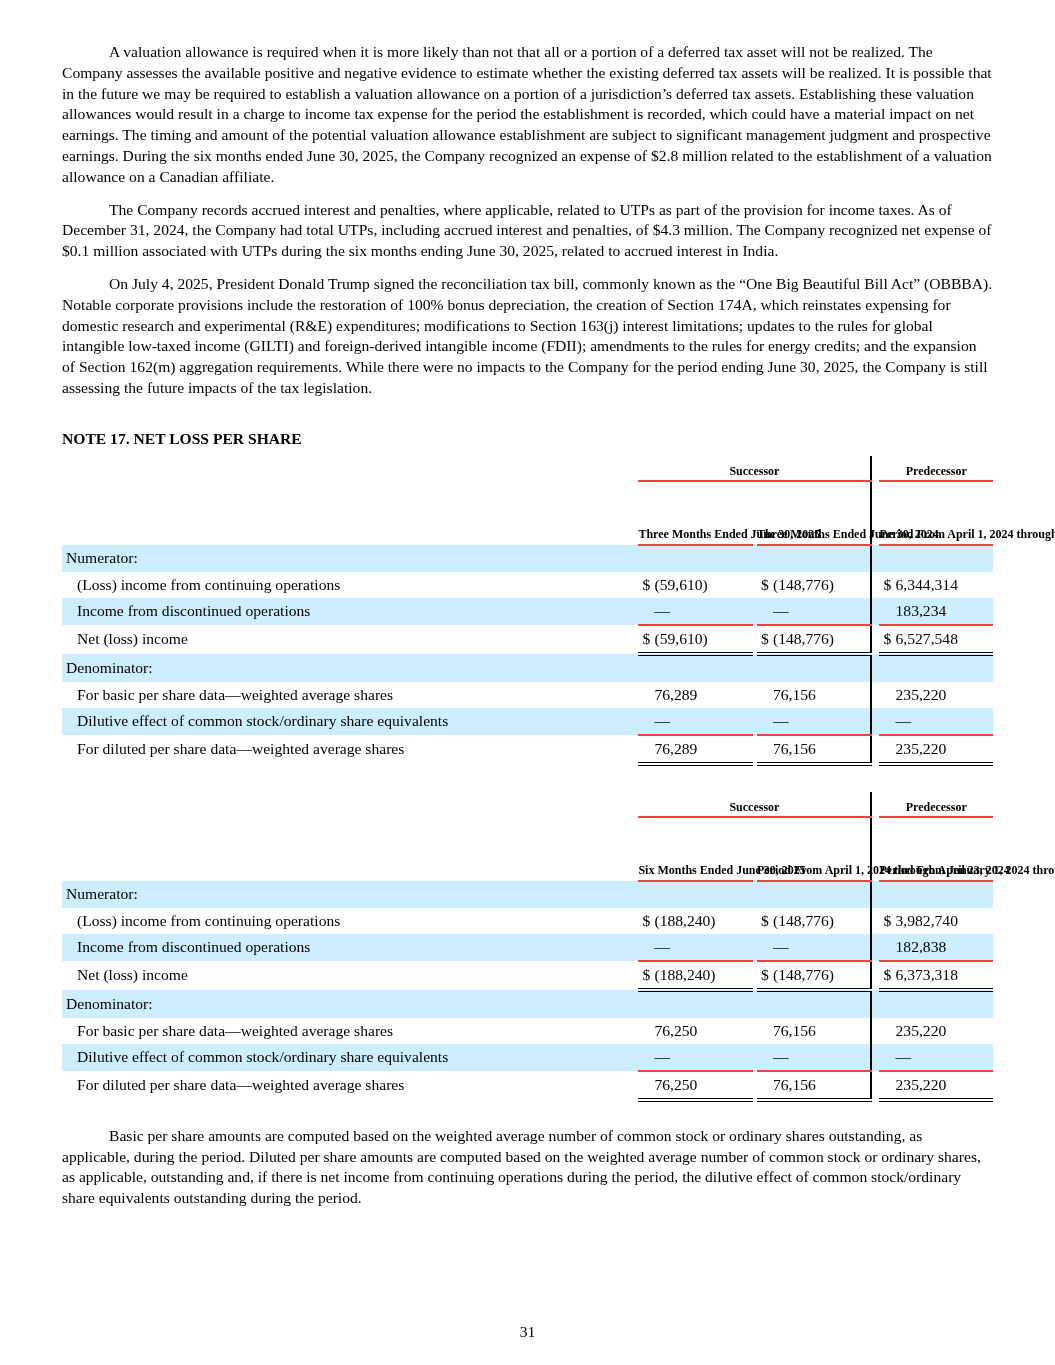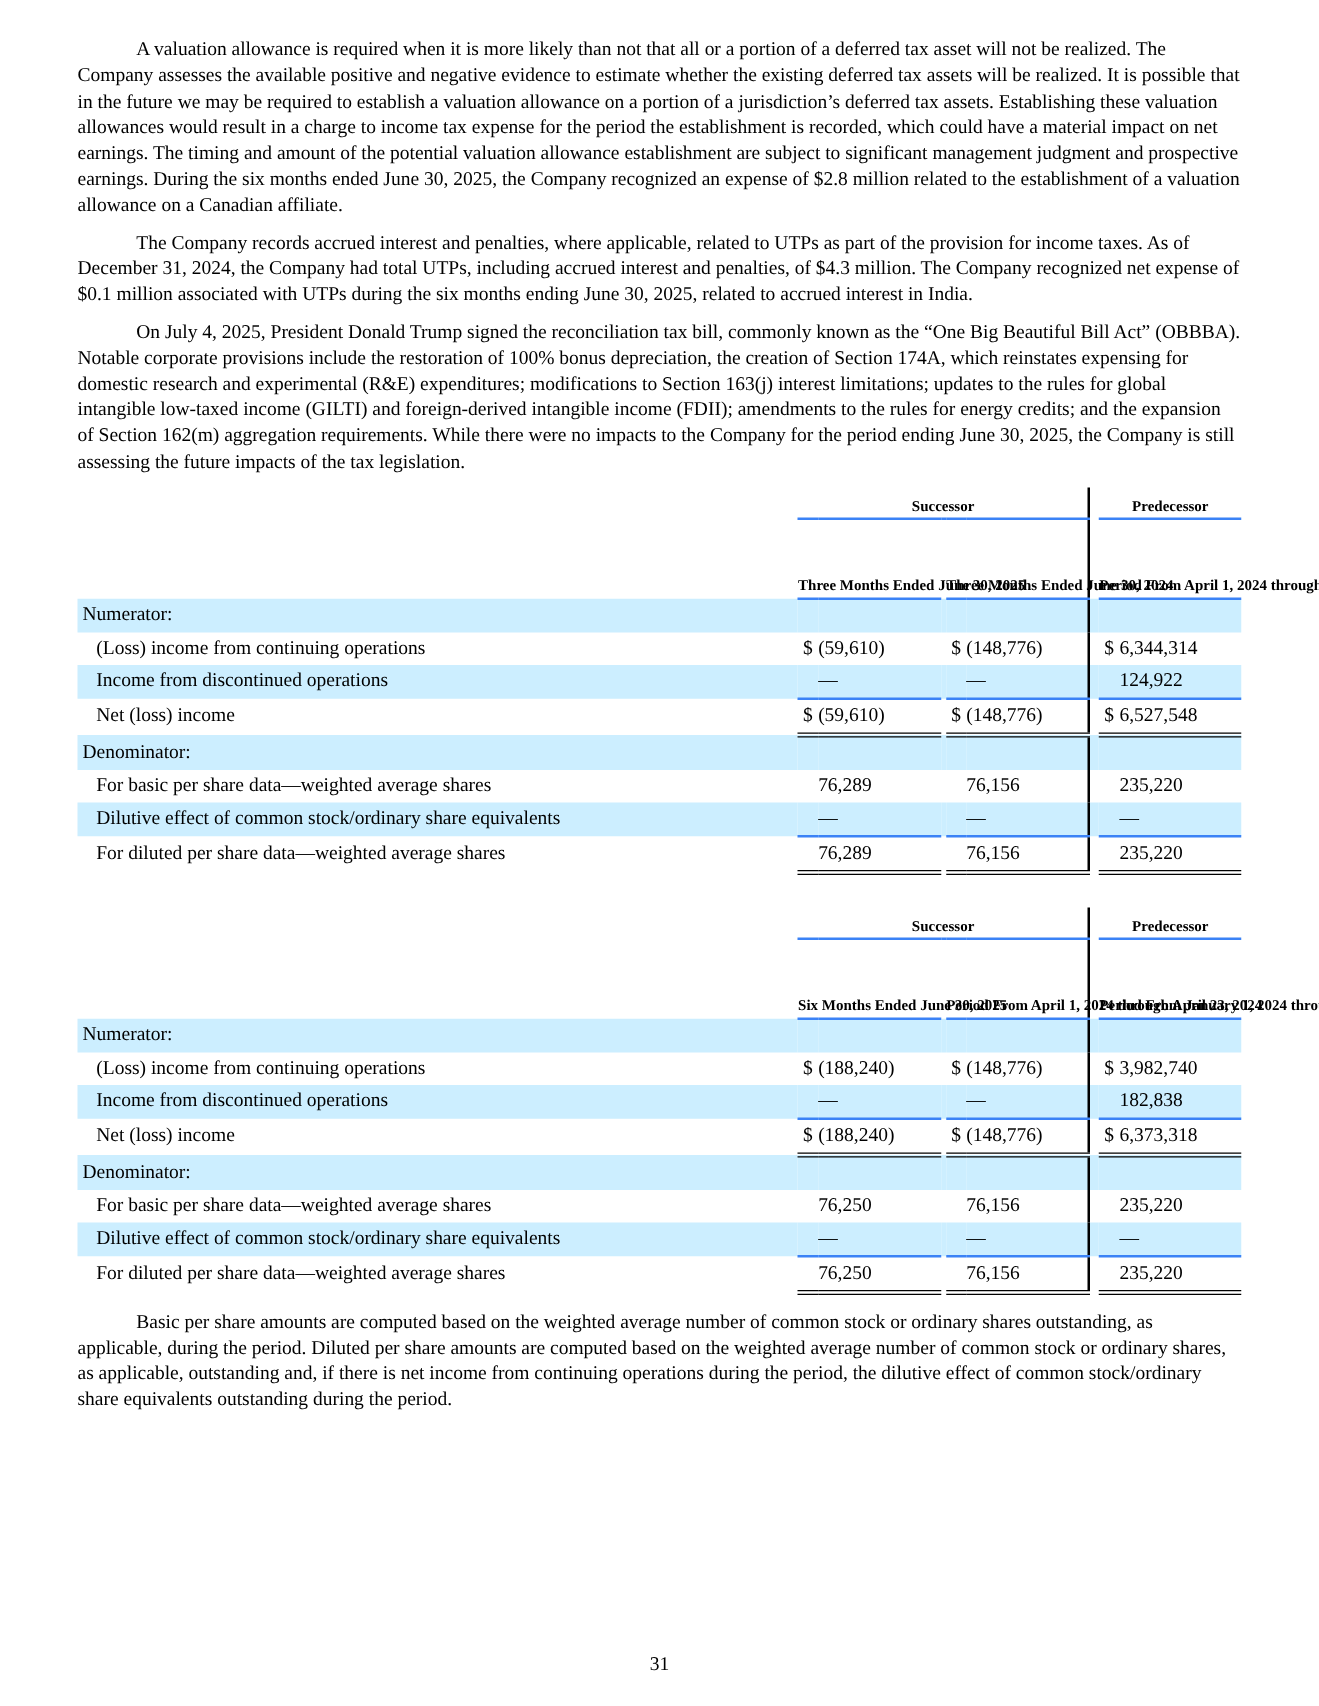--- a/index.html
+++ b/index.html
@@ -1,53 +1,54 @@
 <!DOCTYPE html>
 <html><head>
 <meta charset="utf-8">
 <style>
   html, body { margin: 0; padding: 0; background: #ffffff; }
   body {
     width: 1055px; height: 1365px; position: relative; overflow: hidden;
     font-family: "Liberation Serif", serif; color: #000; font-size: 15.6px;
   }
   .page { position: absolute; left: 62px; top: 30px; width: 931px; }
-  p.para { margin: 0 0 9px 0; line-height: 20.8px; text-indent: 47px; text-align: left; }
+  p.para { margin: 12px 0 9px 0; line-height: 20.8px; text-indent: 47px; text-align: left; }
   .note-title { font-weight: bold; margin: 30px 0 7px 0; line-height: 20px; }
   .intro { margin: 0 0 12px 0; }
   table.fin { width: 931px; border-collapse: collapse; table-layout: fixed; }
   table.fin td { padding: 0; height: 26px; line-height: 26px; vertical-align: middle; white-space: nowrap; }
   col.c-label { width: 574px; }
   col.c-d { width: 16px; }
   col.c-v1 { width: 98px; }
   col.c-g { width: 4px; }
   col.c-v2 { width: 98px; }
   col.c-vb { width: 8px; }
   col.c-v3 { width: 97px; }
   tr.shade td { background: #cceeff; }
   tr.head-grp td { height: 22px; line-height: 14px; font-size: 12px; font-weight: bold; text-align: center; vertical-align: bottom; padding-bottom: 2px; }
   tr.head-col td { height: 60px; line-height: 13.5px; font-size: 12px; font-weight: bold; text-align: center; vertical-align: bottom; padding-bottom: 2px; }
-  .ul-single { border-bottom: 2px solid #3b82f6; }
+  .ul-single { border-bottom: 2px solid #ef4444; }
   .ul-double { border-bottom: 4px double #000; }
   .vbar { border-right: 2px solid #000; }
   td.lbl0 { padding-left: 4px !important; margin-left: 17px; }
   td.lbl1 { padding-left: 15px !important; }
   td.dollar { text-align: left; padding-left: 4px !important; }
   td.num { text-align: left; padding-right: 4px !important; }
   .gap-row td { height: 18px; background: #fff; }
   .footer-num { position: absolute; left: 0; width: 1055px; top: 1323px; text-align: center; font-size: 15.6px; }
 </style>
 </head>
 <body>
 
 <div class="page">
   <p class="para">A valuation allowance is required when it is more likely than not that all or a portion of a deferred tax asset will not be realized. The Company assesses the available positive and negative evidence to estimate whether the existing deferred tax assets will be realized. It is possible that in the future we may be required to establish a valuation allowance on a portion of a jurisdiction’s deferred tax assets. Establishing these valuation allowances would result in a charge to income tax expense for the period the establishment is recorded, which could have a material impact on net earnings. The timing and amount of the potential valuation allowance establishment are subject to significant management judgment and prospective earnings. During the six months ended June 30, 2025, the Company recognized an expense of $2.8 million related to the establishment of a valuation allowance on a Canadian affiliate.</p>
   <p class="para">The Company records accrued interest and penalties, where applicable, related to UTPs as part of the provision for income taxes. As of December 31, 2024, the Company had total UTPs, including accrued interest and penalties, of $4.3 million. The Company recognized net expense of $0.1 million associated with UTPs during the six months ending June 30, 2025, related to accrued interest in India.</p>
   <p class="para">On July 4, 2025, President Donald Trump signed the reconciliation tax bill, commonly known as the “One Big Beautiful Bill Act” (OBBBA). Notable corporate provisions include the restoration of 100% bonus depreciation, the creation of Section 174A, which reinstates expensing for domestic research and experimental (R&amp;E) expenditures; modifications to Section 163(j) interest limitations; updates to the rules for global intangible low-taxed income (GILTI) and foreign-derived intangible income (FDII); amendments to the rules for energy credits; and the expansion of Section 162(m) aggregation requirements. While there were no impacts to the Company for the period ending June 30, 2025, the Company is still assessing the future impacts of the tax legislation.</p>
 
+  <div class="note-title">NOTE 17. NET LOSS PER SHARE</div>
 
   <table class="fin">
     <colgroup>
       <col class="c-label">
         <col class="c-d">
         <col class="c-v1">
         <col class="c-g">
         <col class="c-d">
         <col class="c-v2">
         <col class="c-vb">
@@ -93,21 +94,21 @@
     </tr>
     <tr class="shade">
       <td class="lbl1">Income from discontinued operations</td>
       <td class="ul-single"></td>
       <td class="num ul-single">—</td>
       <td></td>
       <td class="ul-single"></td>
       <td class="num ul-single vbar">—</td>
       <td></td>
       <td class="ul-single"></td>
-      <td class="num ul-single">124,922</td>
+      <td class="num ul-single">183,234</td>
     </tr>
     <tr>
       <td class="lbl1">Net (loss) income</td>
       <td class="dollar ul-double">$</td>
       <td class="num ul-double">(59,610)</td>
       <td></td>
       <td class="dollar ul-double">$</td>
       <td class="num ul-double vbar">(148,776)</td>
       <td></td>
       <td class="dollar ul-double">$</td>

